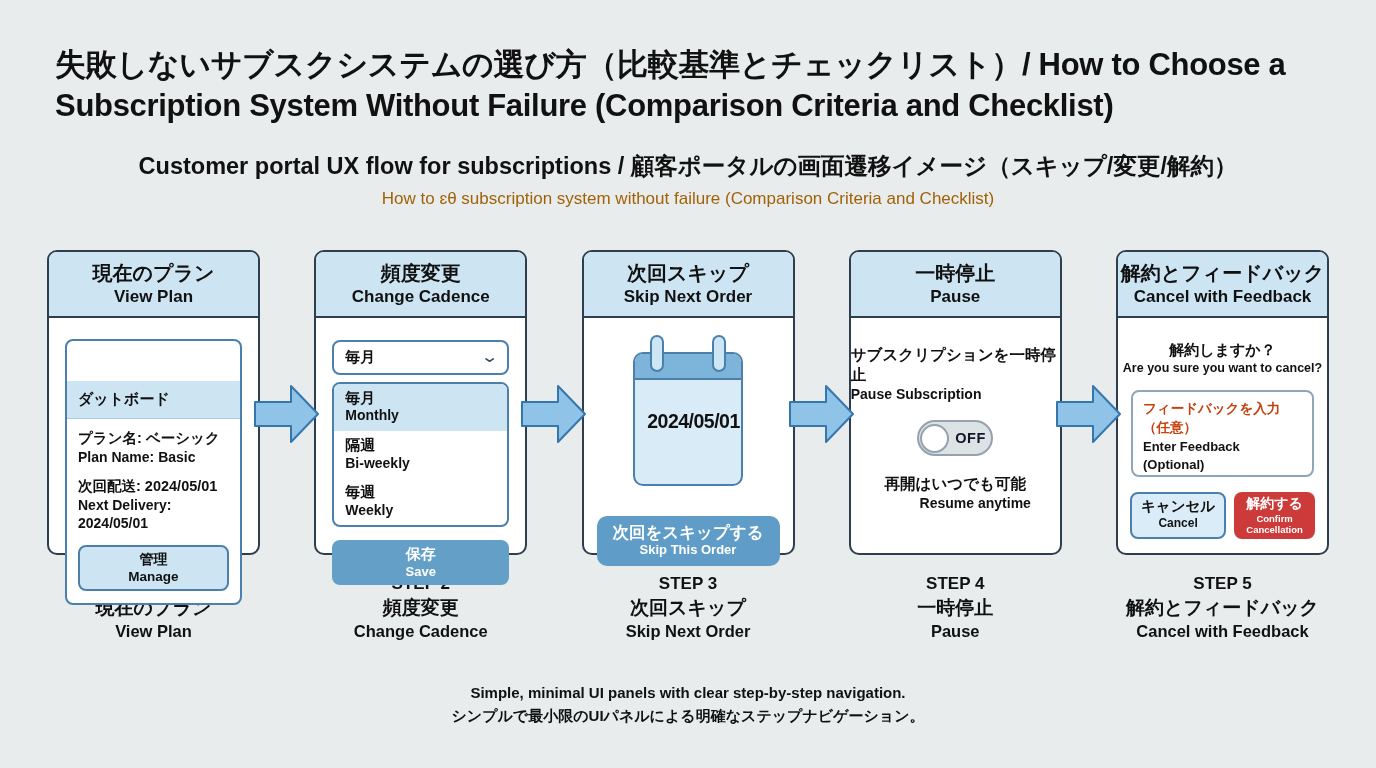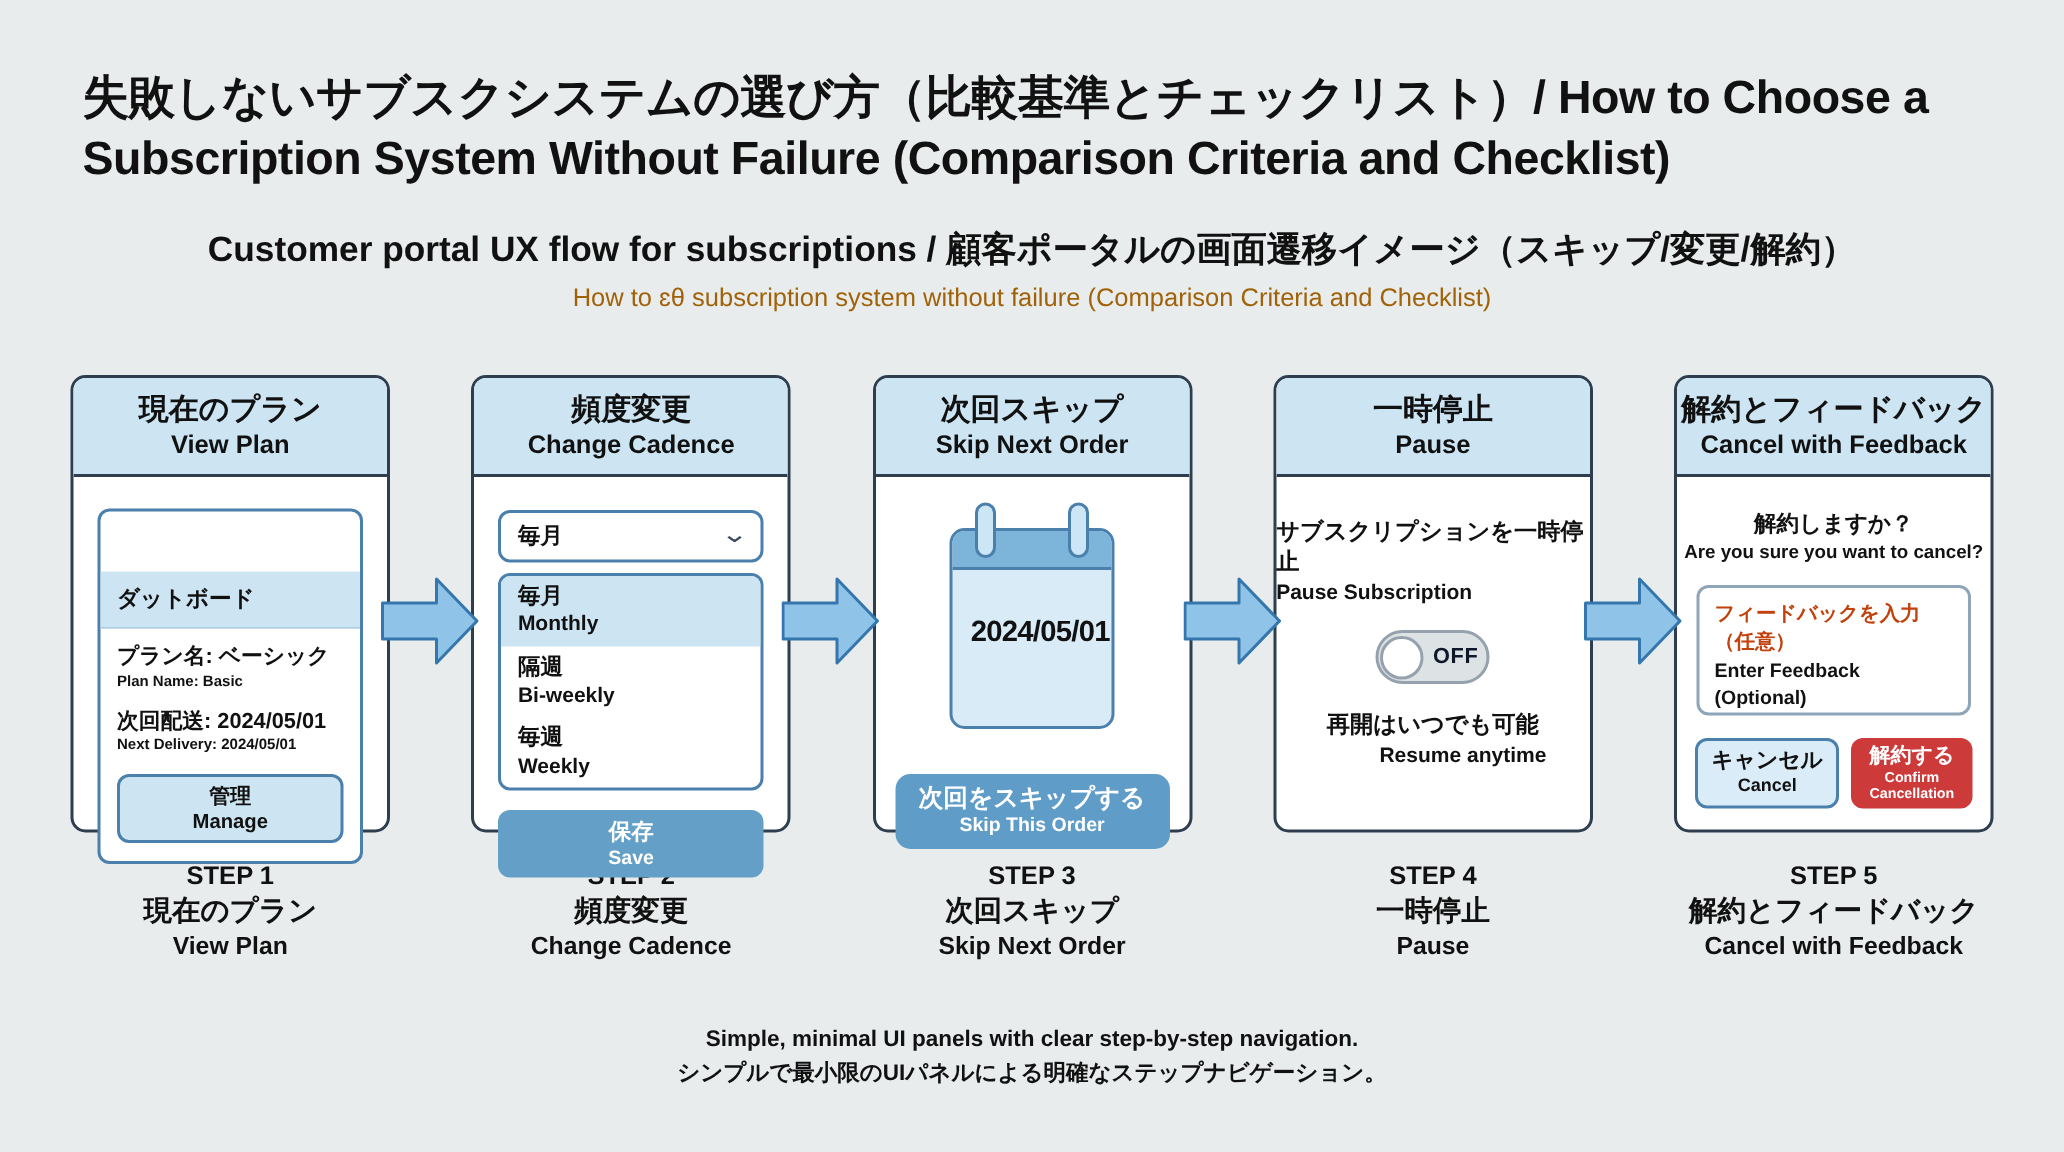--- a/index.html
+++ b/index.html
@@ -84,21 +84,21 @@
   .mini-card-header {
     background:#cde5f3;
     padding:9px 11px;
     font-size:15px;
     font-weight:bold;
     border-bottom:1.5px solid #a9cce2;
     margin-top:40px;
   }
   .mini-card-body { padding:10px 11px 12px; }
   .line-jp { font-size:14.5px; font-weight:bold; line-height:1.3; }
-  .line-en { font-size:10px;   font-weight:bold; line-height:1.3; }
+  .line-en { font-size:14px;   font-weight:bold; line-height:1.3; }
   .spacer-10 { height:11px; }
   .btn-light {
     margin-top:13px;
     border:2px solid #4a80ab;
     border-radius:8px;
     background:#cde5f3;
     text-align:center;
     padding:4px 2px 5px;
     cursor:pointer;
   }

